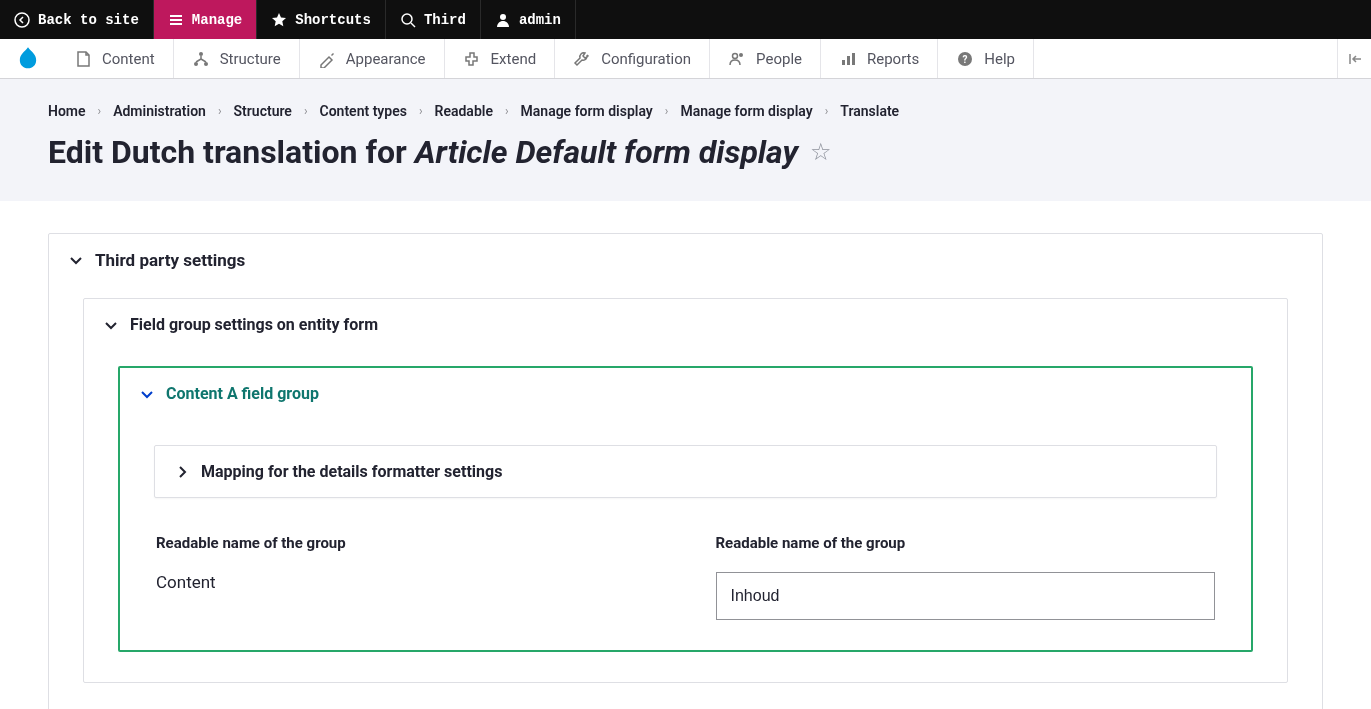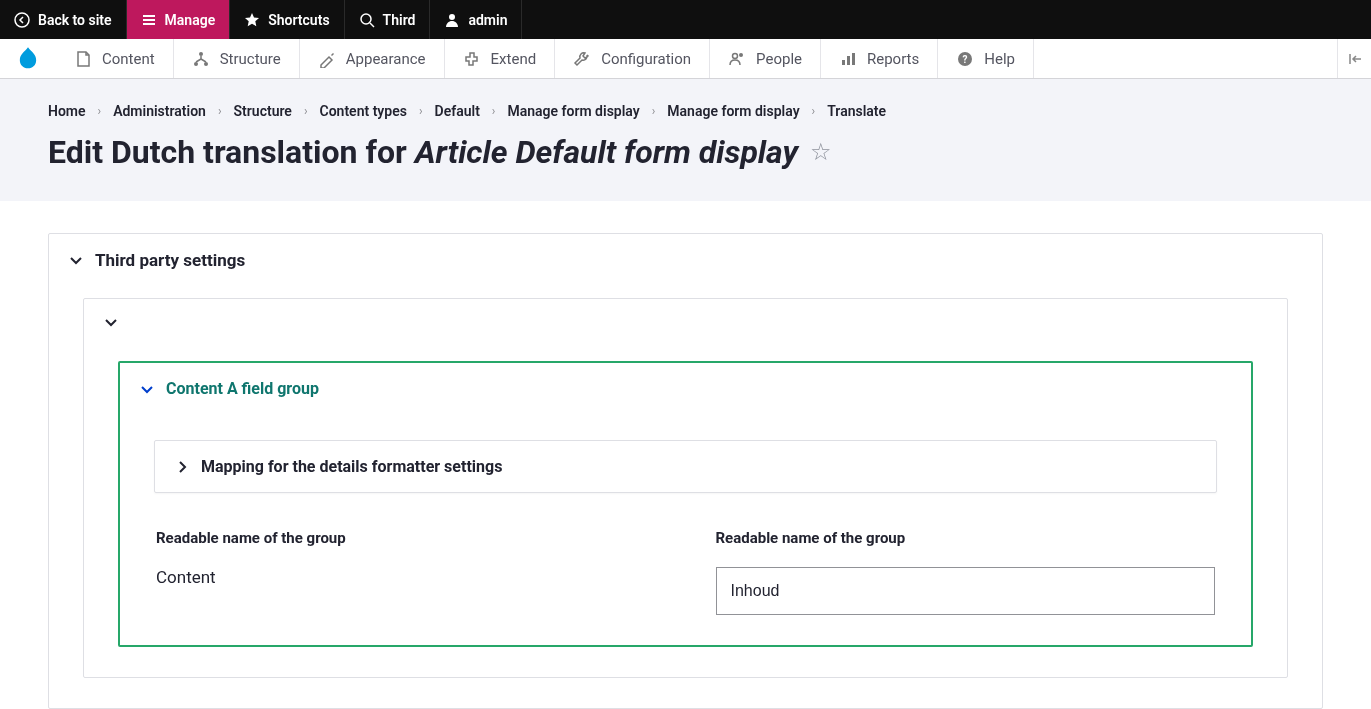--- a/index.html
+++ b/index.html
@@ -1,20 +1,20 @@
 <!DOCTYPE html>
 <html><head>
 <meta charset="utf-8">
 <style>
 * { box-sizing: border-box; margin: 0; padding: 0; }
 body { font-family: -apple-system, BlinkMacSystemFont, "Segoe UI", Roboto, Helvetica, Arial, sans-serif; font-size: 14px; color: #222330; }
 
 
 .toolbar-top { background: #0f0f0f; height: 39px; display: flex; align-items: stretch; color: #fff; }
-.toolbar-top .item { display: flex; align-items: center; padding: 0 14px; gap: 8px; font-size: 14px; font-weight: 600; border-right: 1px solid #2a2a2a; cursor: pointer; }
+.toolbar-top .item { display: flex; align-items: center; padding: 0 14px; gap: 8px; font-size: 14px; font-weight: 600; border-right: 1px solid #2a2a2a; cursor: pointer; font-family: Liberation Mono, monospace; }
 .toolbar-top .item.manage { background: #be185d; }
 .toolbar-top .icon { width: 16px; height: 16px; display: inline-flex; align-items: center; justify-content: center; }
 
 
 .toolbar-second { background: #fff; height: 40px; display: flex; align-items: stretch; border-bottom: 1px solid #d4d4d8; }
 .drupal-logo { width: 56px; display: flex; align-items: center; justify-content: center; }
 .toolbar-second .item { display: flex; align-items: center; padding: 0 18px; gap: 10px; font-size: 15px; color: #545560; border-right: 1px solid #e5e5e9; cursor: pointer; }
 .toolbar-second .icon { color: #787878; }
 .toolbar-second .spacer { flex: 1; }
 .toolbar-second .collapse { width: 34px; display: flex; align-items: center; justify-content: center; border-left: 1px solid #e5e5e9; color: #888; cursor: pointer; }
@@ -192,21 +192,21 @@
 <div class="header-region">
   <div class="breadcrumb">
     <a>Home</a>
     <span class="sep">›</span>
     <a>Administration</a>
     <span class="sep">›</span>
     <a>Structure</a>
     <span class="sep">›</span>
     <a>Content types</a>
     <span class="sep">›</span>
-    <a>Default</a>
+    <a>Readable</a>
     <span class="sep">›</span>
     <a>Manage form display</a>
     <span class="sep">›</span>
     <a>Manage form display</a>
     <span class="sep">›</span>
     <a>Translate</a>
   </div>
   <h1 class="page-title">
     <span>
       <span>Edit Dutch translation for </span><em>Article Default form display</em>
@@ -226,20 +226,21 @@
       <span>Third party settings</span>
     </div>
     <div class="details-body">
       <div class="details-box sub">
         <div class="details-summary sub">
           <span class="chev">
             <svg width="14" height="14" viewBox="0 0 14 14">
                 <path d="M2 5l5 5 5-5" fill="none" stroke="#222330" stroke-width="2"></path>
               </svg>
           </span>
+          <span>Field group settings on entity form</span>
         </div>
         <div class="details-body">
           <div class="details-box highlight">
             <div class="details-summary highlight-s">
               <span class="chev">
                 <svg width="14" height="14" viewBox="0 0 14 14">
                     <path d="M2 5l5 5 5-5" fill="none" stroke="#003ecc" stroke-width="2"></path>
                   </svg>
               </span>
               <span>Content A field group</span>

